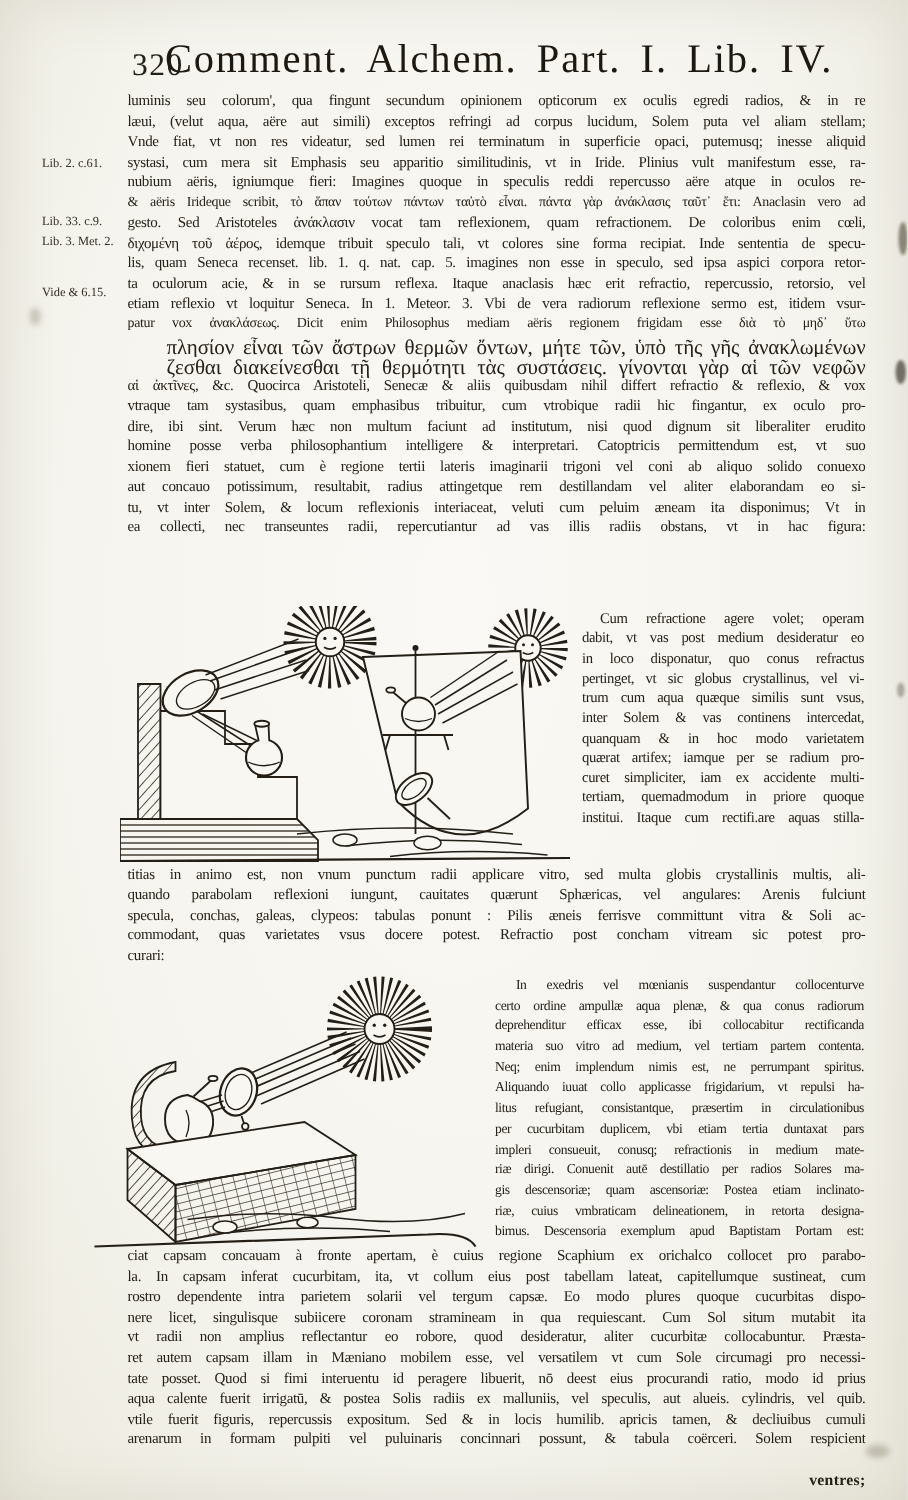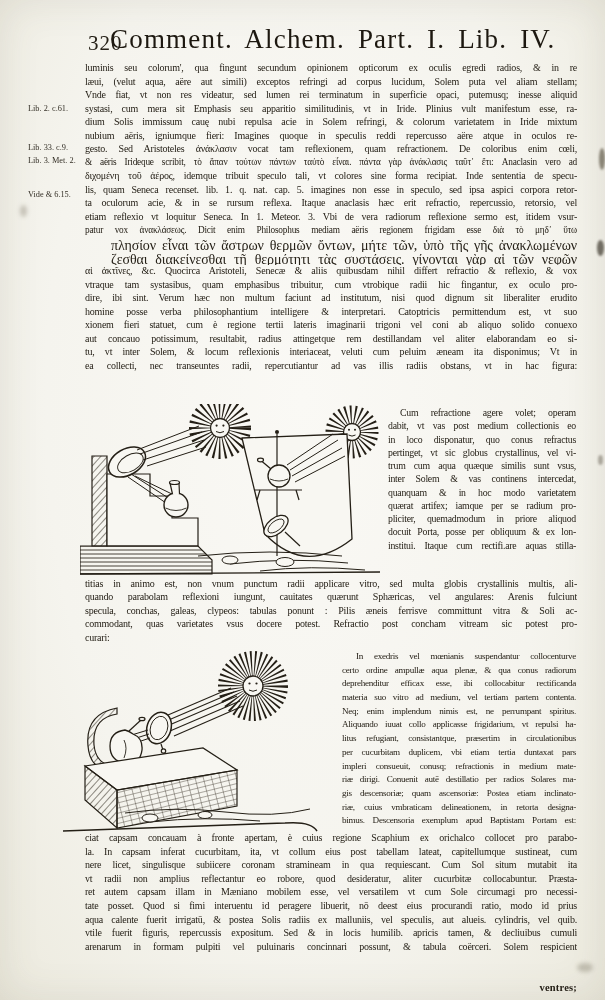--- a/index.html
+++ b/index.html
@@ -24,21 +24,21 @@
   .tblock{position:absolute;}
   .line{display:block;overflow:hidden;height:var(--lh,13.56px);
     font-size:10px;letter-spacing:-0.22px;
     text-align:justify;text-align-last:justify;white-space:normal;}
   .b1{left:85px;top:62px;width:492px;--lh:13.56px;}
   .col1{left:388px;top:407px;width:188px;--lh:13.25px;}
   .col1 .line{font-size:9.8px;letter-spacing:-0.25px;}
   .col1 .line:first-child{text-indent:12px;}
   .b2{left:85px;top:578px;width:492px;--lh:13.4px;}
   .col2{left:330px;top:651px;width:246px;--lh:13.7px;}
-  .col2 .line{font-size:9.1px;letter-spacing:-0.28px;margin-left:12px;}
+  .col2 .line{font-size:9.1px;letter-spacing:-0.28px;}
   .col2 .line:first-child{text-indent:14px;}
   .b3{left:85px;top:832px;width:492px;--lh:13.6px;}
   .line.gk{font-size:14px;letter-spacing:-0.1px;margin-left:26px;}
   .line.sm{font-size:9.3px;}
   .line.end{text-align-last:left;}
   .catchword{position:absolute;left:85px;top:982px;width:492px;text-align:right;
     font-size:10.5px;letter-spacing:0.2px;font-weight:bold;}
   
   .fig{position:absolute;}
   .fig1{left:80px;top:404px;}
@@ -63,24 +63,23 @@
   <div class="mnote mn1">Lib. 2. c.61.</div>
   <div class="mnote mn2">Lib. 33. c.9.</div>
   <div class="mnote mn3">Lib. 3. Met. 2.</div>
   <div class="mnote mn4">Vide &amp; 6.15.</div>
 
   <div class="tblock b1">
       <span class="line">luminis seu colorum', qua fingunt secundum opinionem opticorum ex oculis egredi radios, &amp; in re</span>
       <span class="line">læui, (velut aqua, aëre aut simili) exceptos refringi ad corpus lucidum, Solem puta vel aliam stellam;</span>
       <span class="line">Vnde fiat, vt non res videatur, sed lumen rei terminatum in superficie opaci, putemusq; inesse aliquid</span>
       <span class="line">systasi, cum mera sit Emphasis seu apparitio similitudinis, vt in Iride. Plinius vult manifestum esse, ra-</span>
-      <span class="line">dium Solis immissum cauę nubi repulsa acie in Solem refringi, &amp; colorum varietatem in Iride mixtum</span>
       <span class="line">nubium aëris, igniumque fieri: Imagines quoque in speculis reddi repercusso aëre atque in oculos re-</span>
+      <span class="line sm">&amp; aëris Irideque scribit, τὸ ἅπαν τούτων πάντων ταὐτὸ εἶναι. πάντα γὰρ ἀνάκλασις ταῦτ᾽ ἔτι: Anaclasin vero ad</span>
       <span class="line">gesto. Sed Aristoteles ἀνάκλασιν vocat tam reflexionem, quam refractionem. De coloribus enim cœli,</span>
-      <span class="line sm">&amp; aëris Irideque scribit, τὸ ἅπαν τούτων πάντων ταὐτὸ εἶναι. πάντα γὰρ ἀνάκλασις ταῦτ᾽ ἔτι: Anaclasin vero ad</span>
       <span class="line">διχομένη τοῦ ἀέρος, idemque tribuit speculo tali, vt colores sine forma recipiat. Inde sententia de specu-</span>
       <span class="line">lis, quam Seneca recenset. lib. 1. q. nat. cap. 5. imagines non esse in speculo, sed ipsa aspici corpora retor-</span>
       <span class="line">ta oculorum acie, &amp; in se rursum reflexa. Itaque anaclasis hæc erit refractio, repercussio, retorsio, vel</span>
       <span class="line">etiam reflexio vt loquitur Seneca. In 1. Meteor. 3. Vbi de vera radiorum reflexione sermo est, itidem vsur-</span>
       <span class="line sm">patur vox ἀνακλάσεως. Dicit enim Philosophus mediam aëris regionem frigidam esse διὰ τὸ μηδ᾽ ὕτω</span>
       <span class="line gk">πλησίον εἶναι τῶν ἄστρων θερμῶν ὄντων, μήτε τῶν, ὑπὸ τῆς γῆς ἀνακλωμένων ἀκτίνων, αἳ κωλύει πλησίον τῆς γῆς σκιά-</span>
       <span class="line gk">ζεσθαι διακείνεσθαι τῇ θερμότητι τὰς συστάσεις. γίνονται γὰρ αἱ τῶν νεφῶν ἀθροίσεις ᾗ λέγουσι ἤδη διὰ τὸ ῥιζοῦσθαι εἰς ἀχανές</span>
       <span class="line">αἱ ἀκτῖνες, &amp;c.  Quocirca Aristoteli, Senecæ &amp; aliis quibusdam nihil differt refractio &amp; reflexio, &amp; vox</span>
       <span class="line">vtraque tam systasibus, quam emphasibus tribuitur, cum vtrobique radii hic fingantur, ex oculo pro-</span>
       <span class="line">dire, ibi sint. Verum hæc non multum faciunt ad institutum, nisi quod dignum sit liberaliter erudito</span>
@@ -191,29 +190,29 @@
           <ellipse cx="150" cy="156" rx="8" ry="4" fill="#f8f7f2"></ellipse>
           <ellipse cx="205" cy="158" rx="9" ry="4.5" fill="#f8f7f2"></ellipse>
           <line x1="0" y1="170" x2="300" y2="168" stroke-width="1.4"></line>
         </g>
       </g>
     </svg>
   </div>
 
   <div class="tblock col1">
       <span class="line">Cum refractione agere volet; operam</span>
-      <span class="line">dabit, vt vas post medium collectionis eo</span>
+      <span class="line">dabit, vt vas post medium desideratur eo</span>
       <span class="line">in loco disponatur, quo conus refractus</span>
       <span class="line">pertinget, vt sic globus crystallinus, vel vi-</span>
       <span class="line">trum cum aqua quæque similis sunt vsus,</span>
       <span class="line">inter Solem &amp; vas continens intercedat,</span>
       <span class="line">quanquam &amp; in hoc modo varietatem</span>
       <span class="line">quærat artifex; iamque per se radium pro-</span>
-      <span class="line">pliciter, quemadmodum in priore aliquod</span>
-      <span class="line">docuit Porta, posse per obliquum &amp; ex lon-</span>
+      <span class="line">curet simpliciter, iam ex accidente multi-</span>
+      <span class="line">tertiam, quemadmodum in priore quoque</span>
       <span class="line">institui. Itaque cum rectifi.are aquas stilla-</span>
     </div>
 
   <div class="tblock b2">
       <span class="line">titias in animo est, non vnum punctum radii applicare vitro, sed multa globis crystallinis multis, ali-</span>
       <span class="line">quando parabolam reflexioni iungunt, cauitates quærunt Sphæricas, vel angulares: Arenis fulciunt</span>
       <span class="line">specula, conchas, galeas, clypeos: tabulas ponunt : Pilis æneis ferrisve committunt vitra &amp; Soli ac-</span>
       <span class="line">commodant, quas varietates vsus docere potest.  Refractio post concham vitream sic potest pro-</span>
       <span class="line end">curari:</span>
     </div>
@@ -294,20 +293,21 @@
       <span class="line">impleri consueuit, conusq; refractionis in medium mate-</span>
       <span class="line">riæ dirigi. Conuenit autē destillatio per radios Solares ma-</span>
       <span class="line">gis descensoriæ; quam ascensoriæ: Postea etiam inclinato-</span>
       <span class="line">riæ, cuius vmbraticam delineationem, in retorta designa-</span>
       <span class="line">bimus. Descensoria exemplum apud Baptistam Portam est:</span>
     </div>
 
   <div class="tblock b3">
       <span class="line">ciat capsam concauam à fronte apertam, è cuius regione Scaphium ex orichalco collocet pro parabo-</span>
       <span class="line">la. In capsam inferat cucurbitam, ita, vt collum eius post tabellam lateat, capitellumque sustineat, cum</span>
+      <span class="line">rostro dependente intra parietem solarii vel tergum capsæ. Eo modo plures quoque cucurbitas dispo-</span>
       <span class="line">nere licet, singulisque subiicere coronam stramineam in qua requiescant.  Cum Sol situm mutabit ita</span>
       <span class="line">vt radii non amplius reflectantur eo robore, quod desideratur, aliter cucurbitæ collocabuntur. Præsta-</span>
       <span class="line">ret autem capsam illam in Mæniano mobilem esse, vel versatilem vt cum Sole circumagi pro necessi-</span>
       <span class="line">tate posset. Quod si fimi interuentu id peragere libuerit, nō deest eius procurandi ratio, modo id prius</span>
       <span class="line">aqua calente fuerit irrigatū, &amp; postea Solis radiis ex malluniis, vel speculis, aut alueis. cylindris, vel quib.</span>
       <span class="line">vtile fuerit figuris, repercussis expositum.  Sed &amp; in locis humilib. apricis tamen, &amp; decliuibus cumuli</span>
       <span class="line">arenarum in formam pulpiti vel puluinaris concinnari possunt, &amp; tabula coërceri.  Solem respicient</span>
     </div>
 
   <div class="catchword">ventres;</div>

